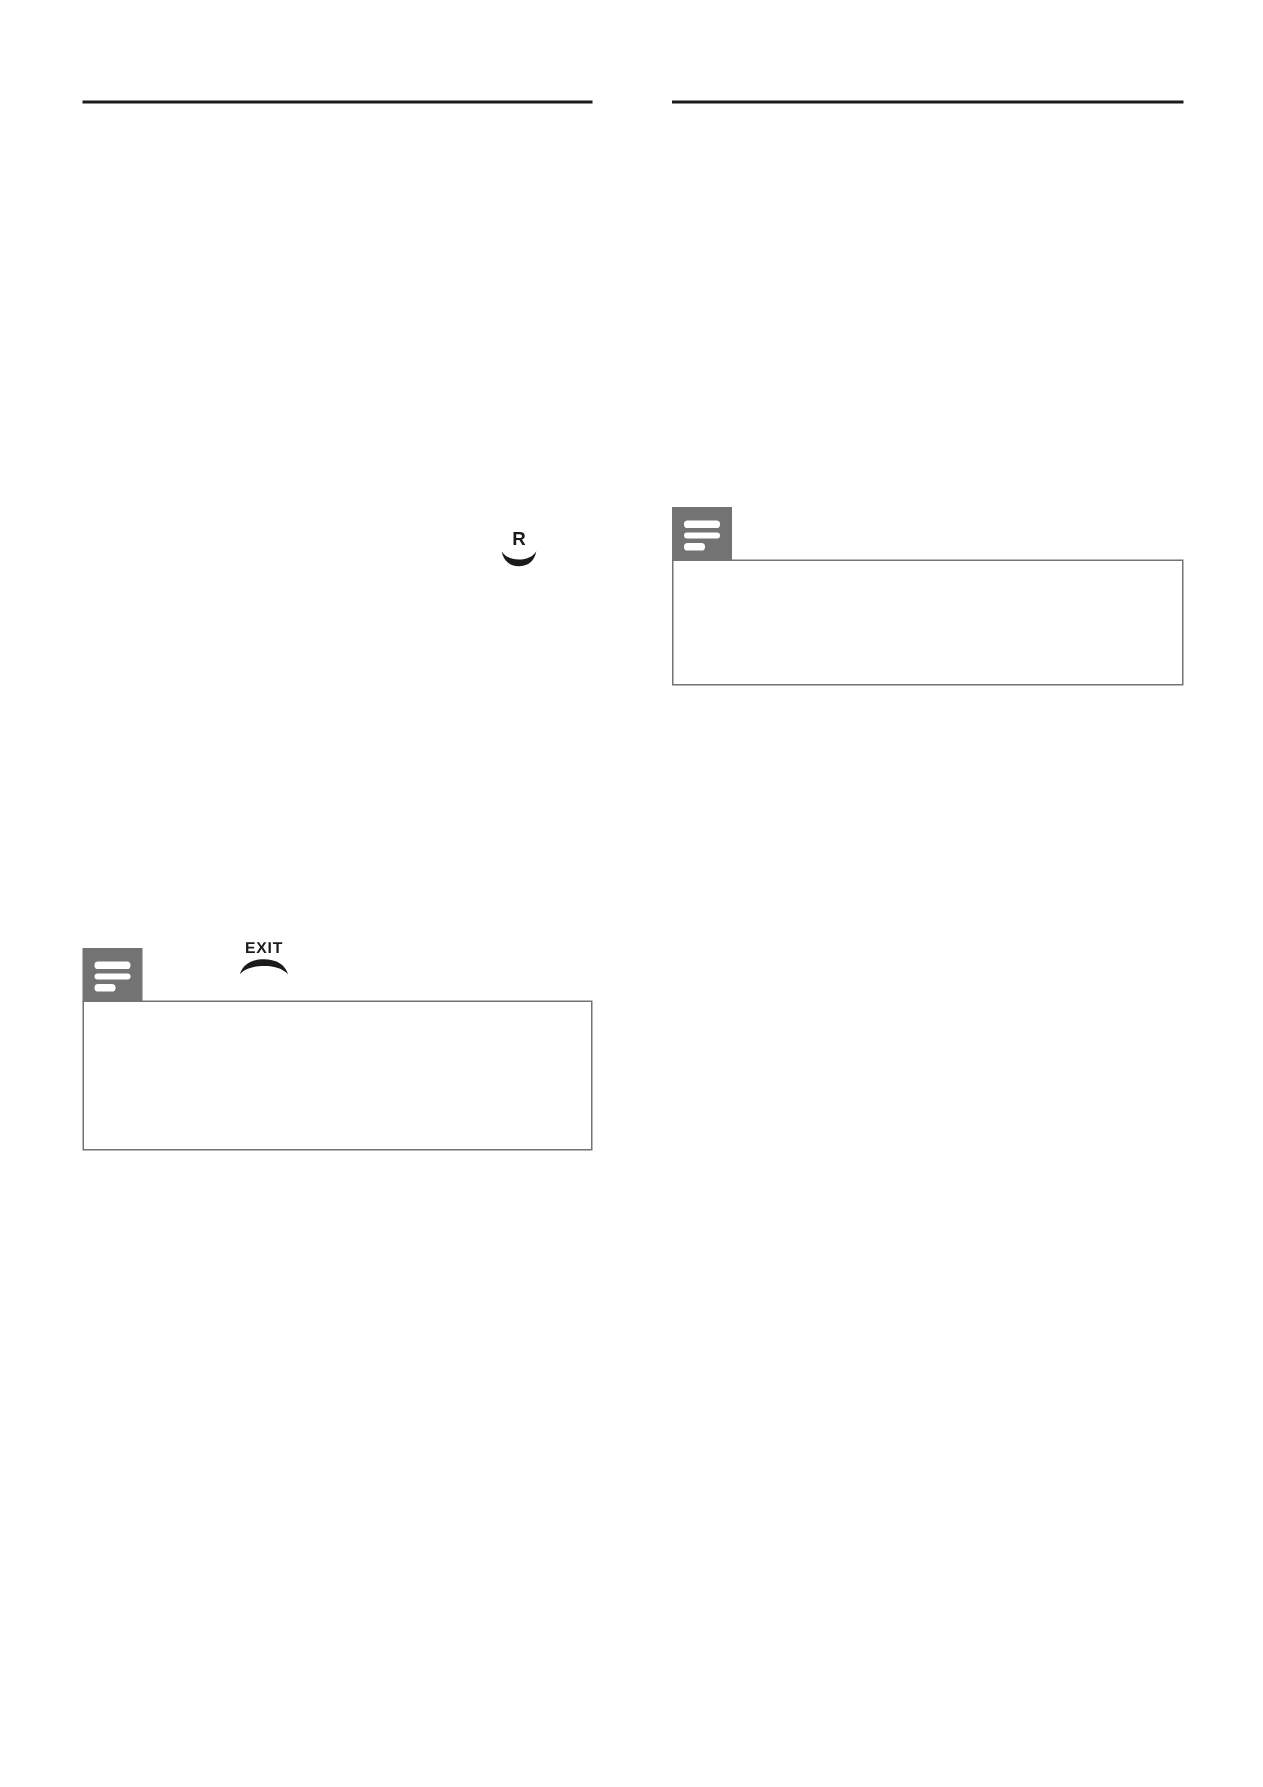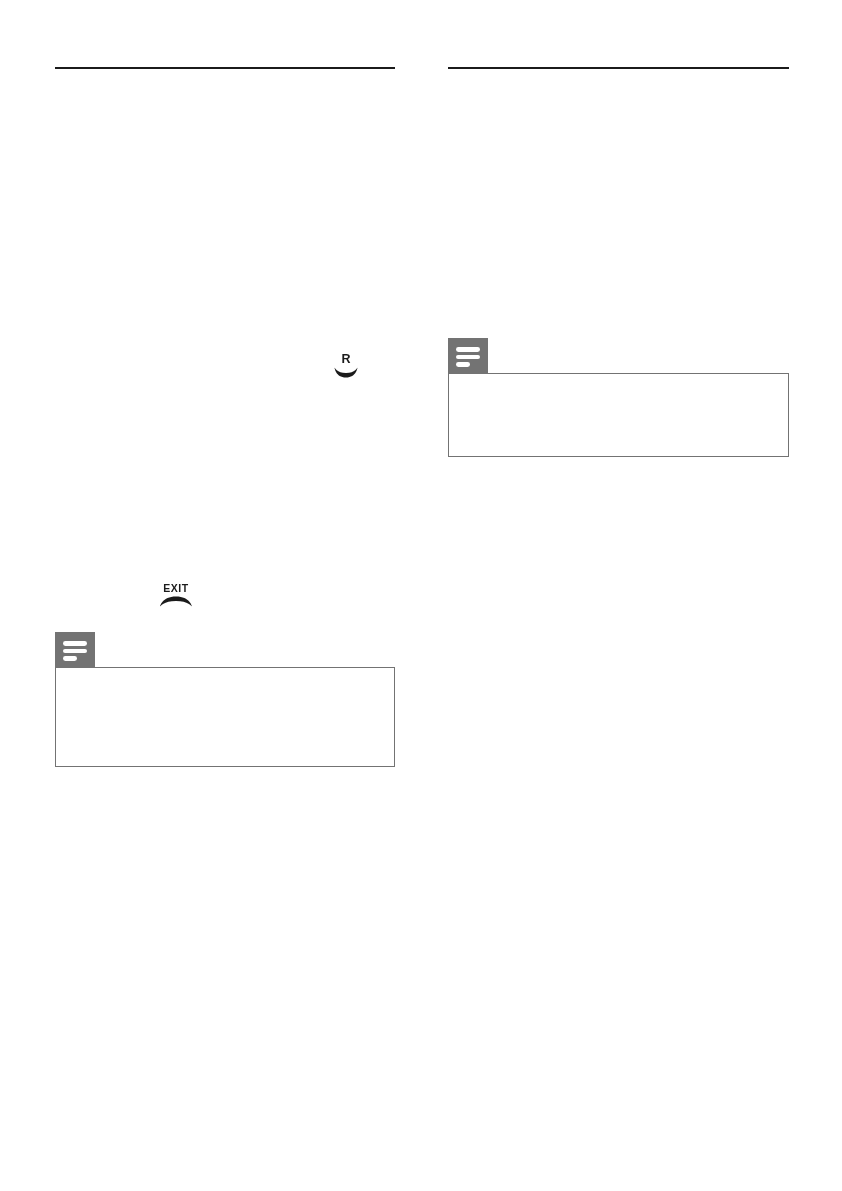--- a/index.html
+++ b/index.html
@@ -73,21 +73,21 @@
   .key-icon svg { display: block; }
 
   .icon-recall-inline {
     left: 275px;
     top: 350px;
     width: 32px;
     height: 30px;
   }
   .icon-exit-inline {
     left: 100px;
-    top: 581px;
+    top: 624px;
     width: 42px;
     height: 28px;
   }
 
   
   .note {
     position: absolute;
     left: 0;
   }
   .note-tab {

